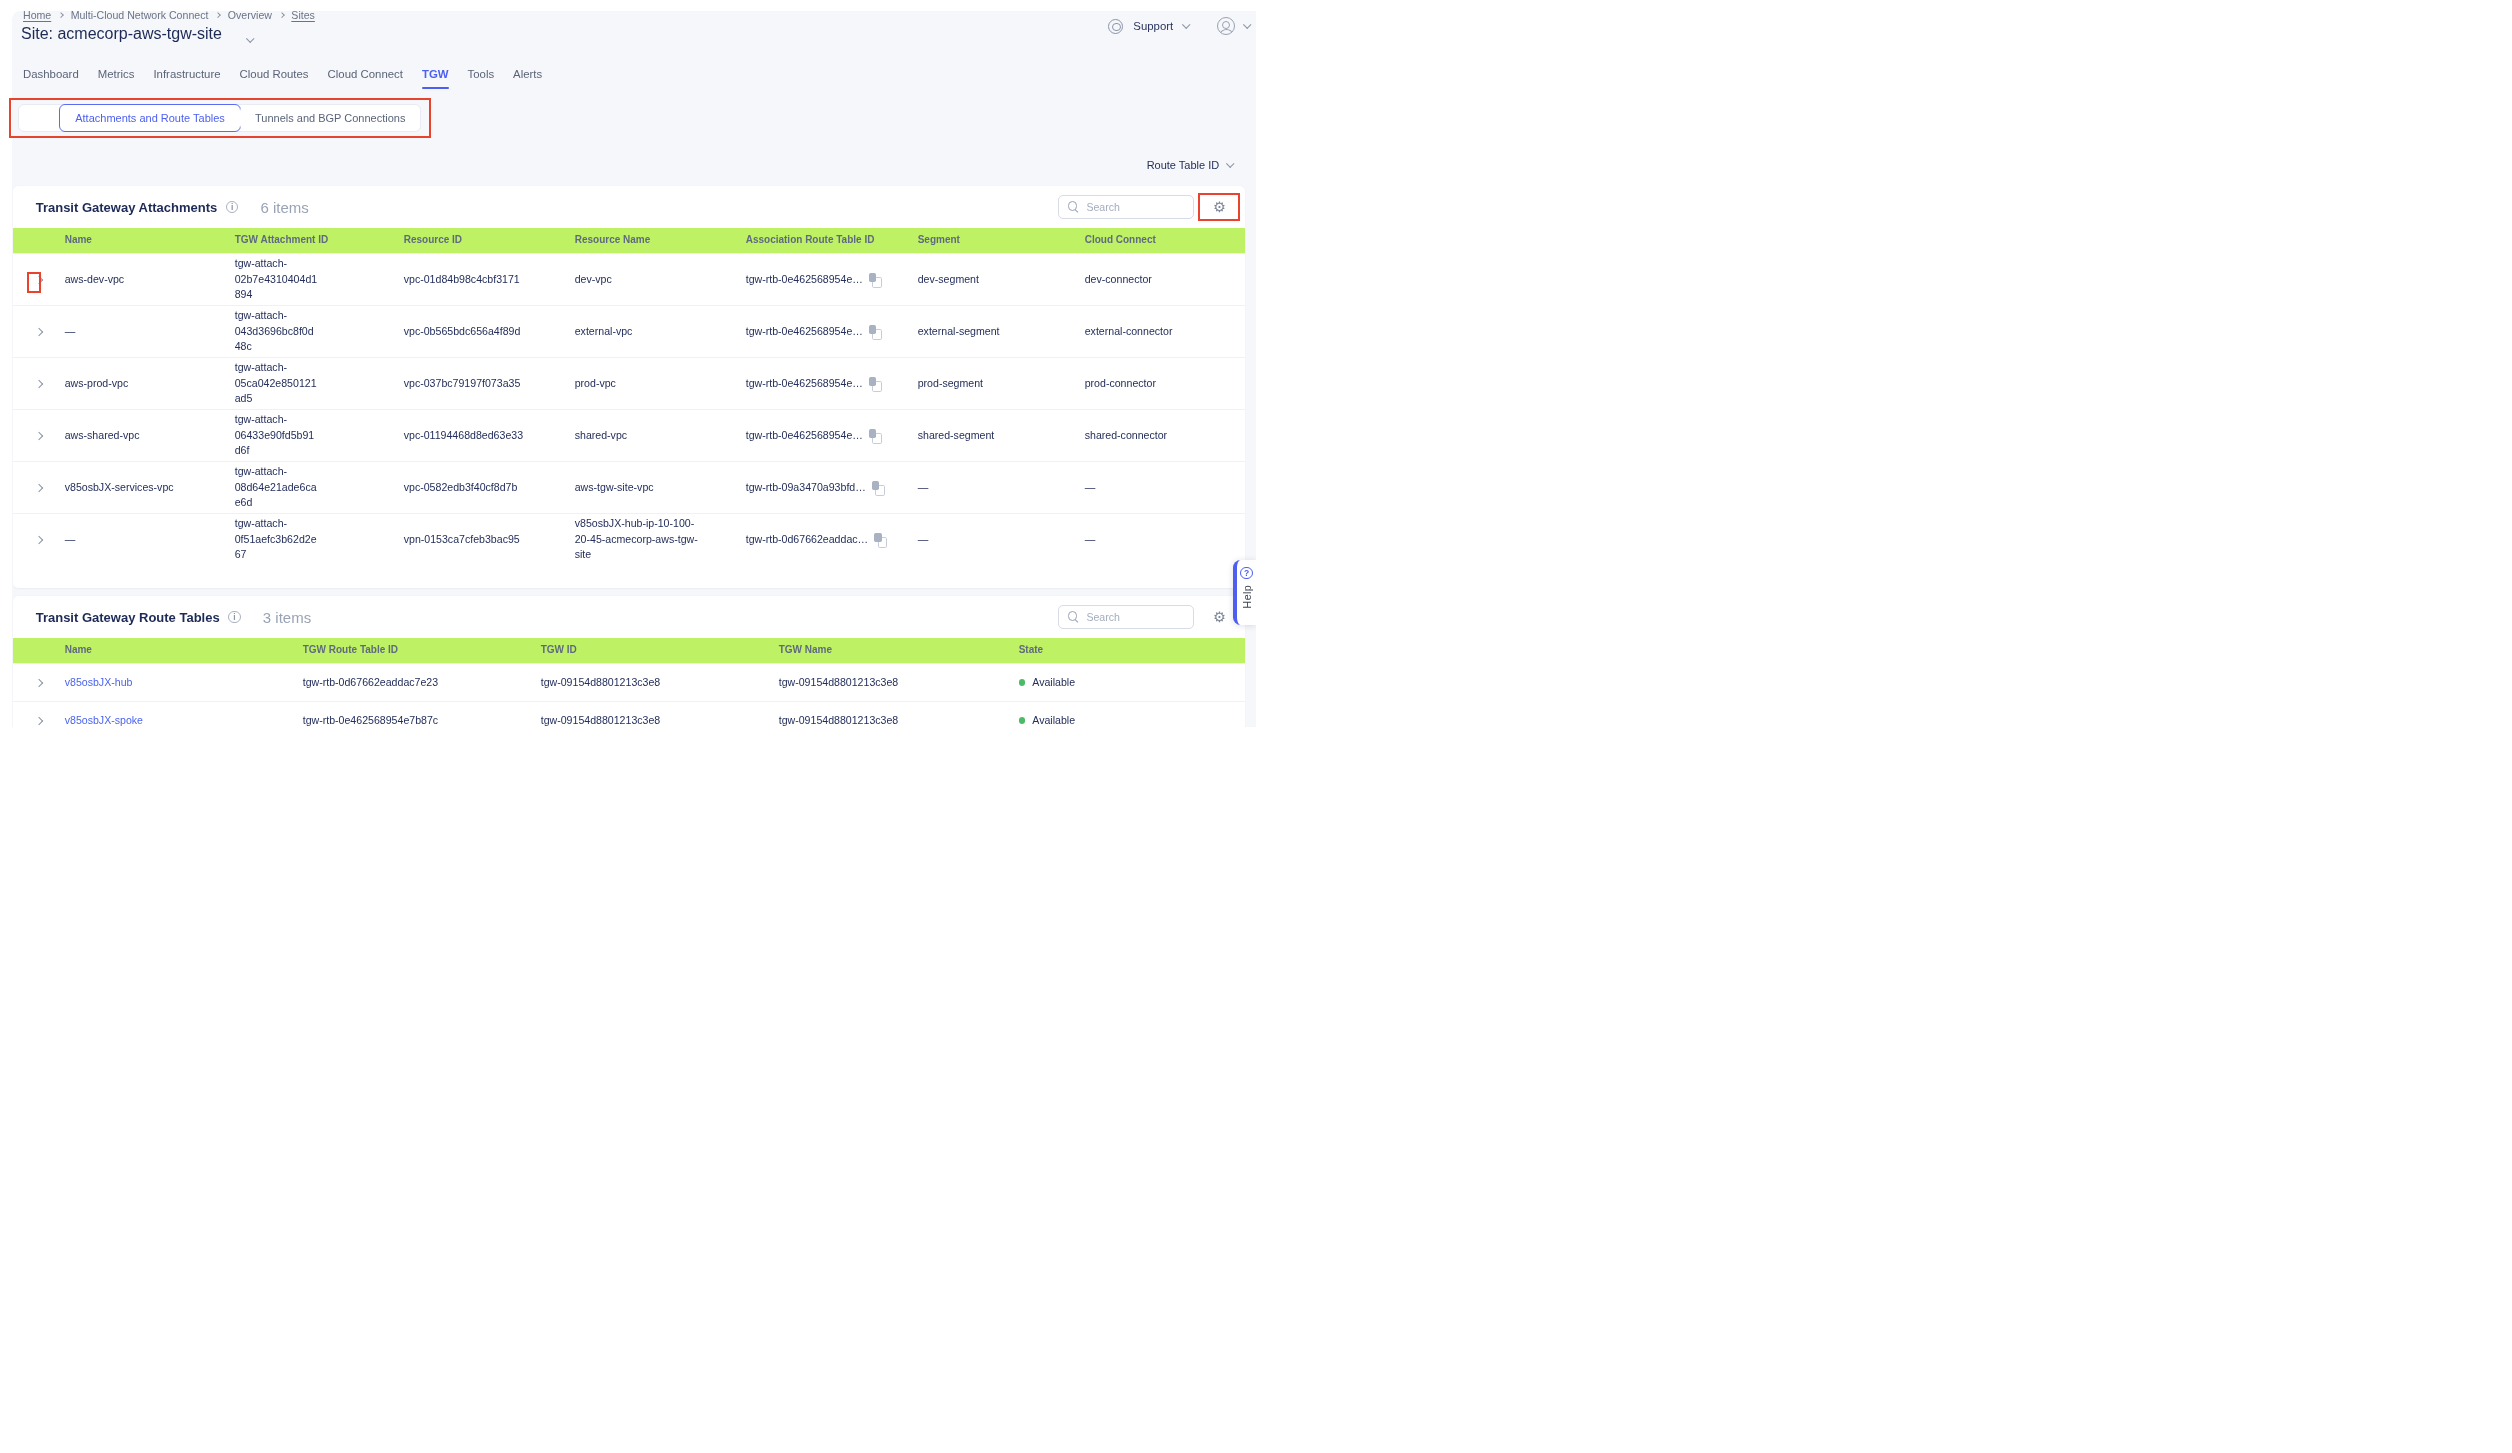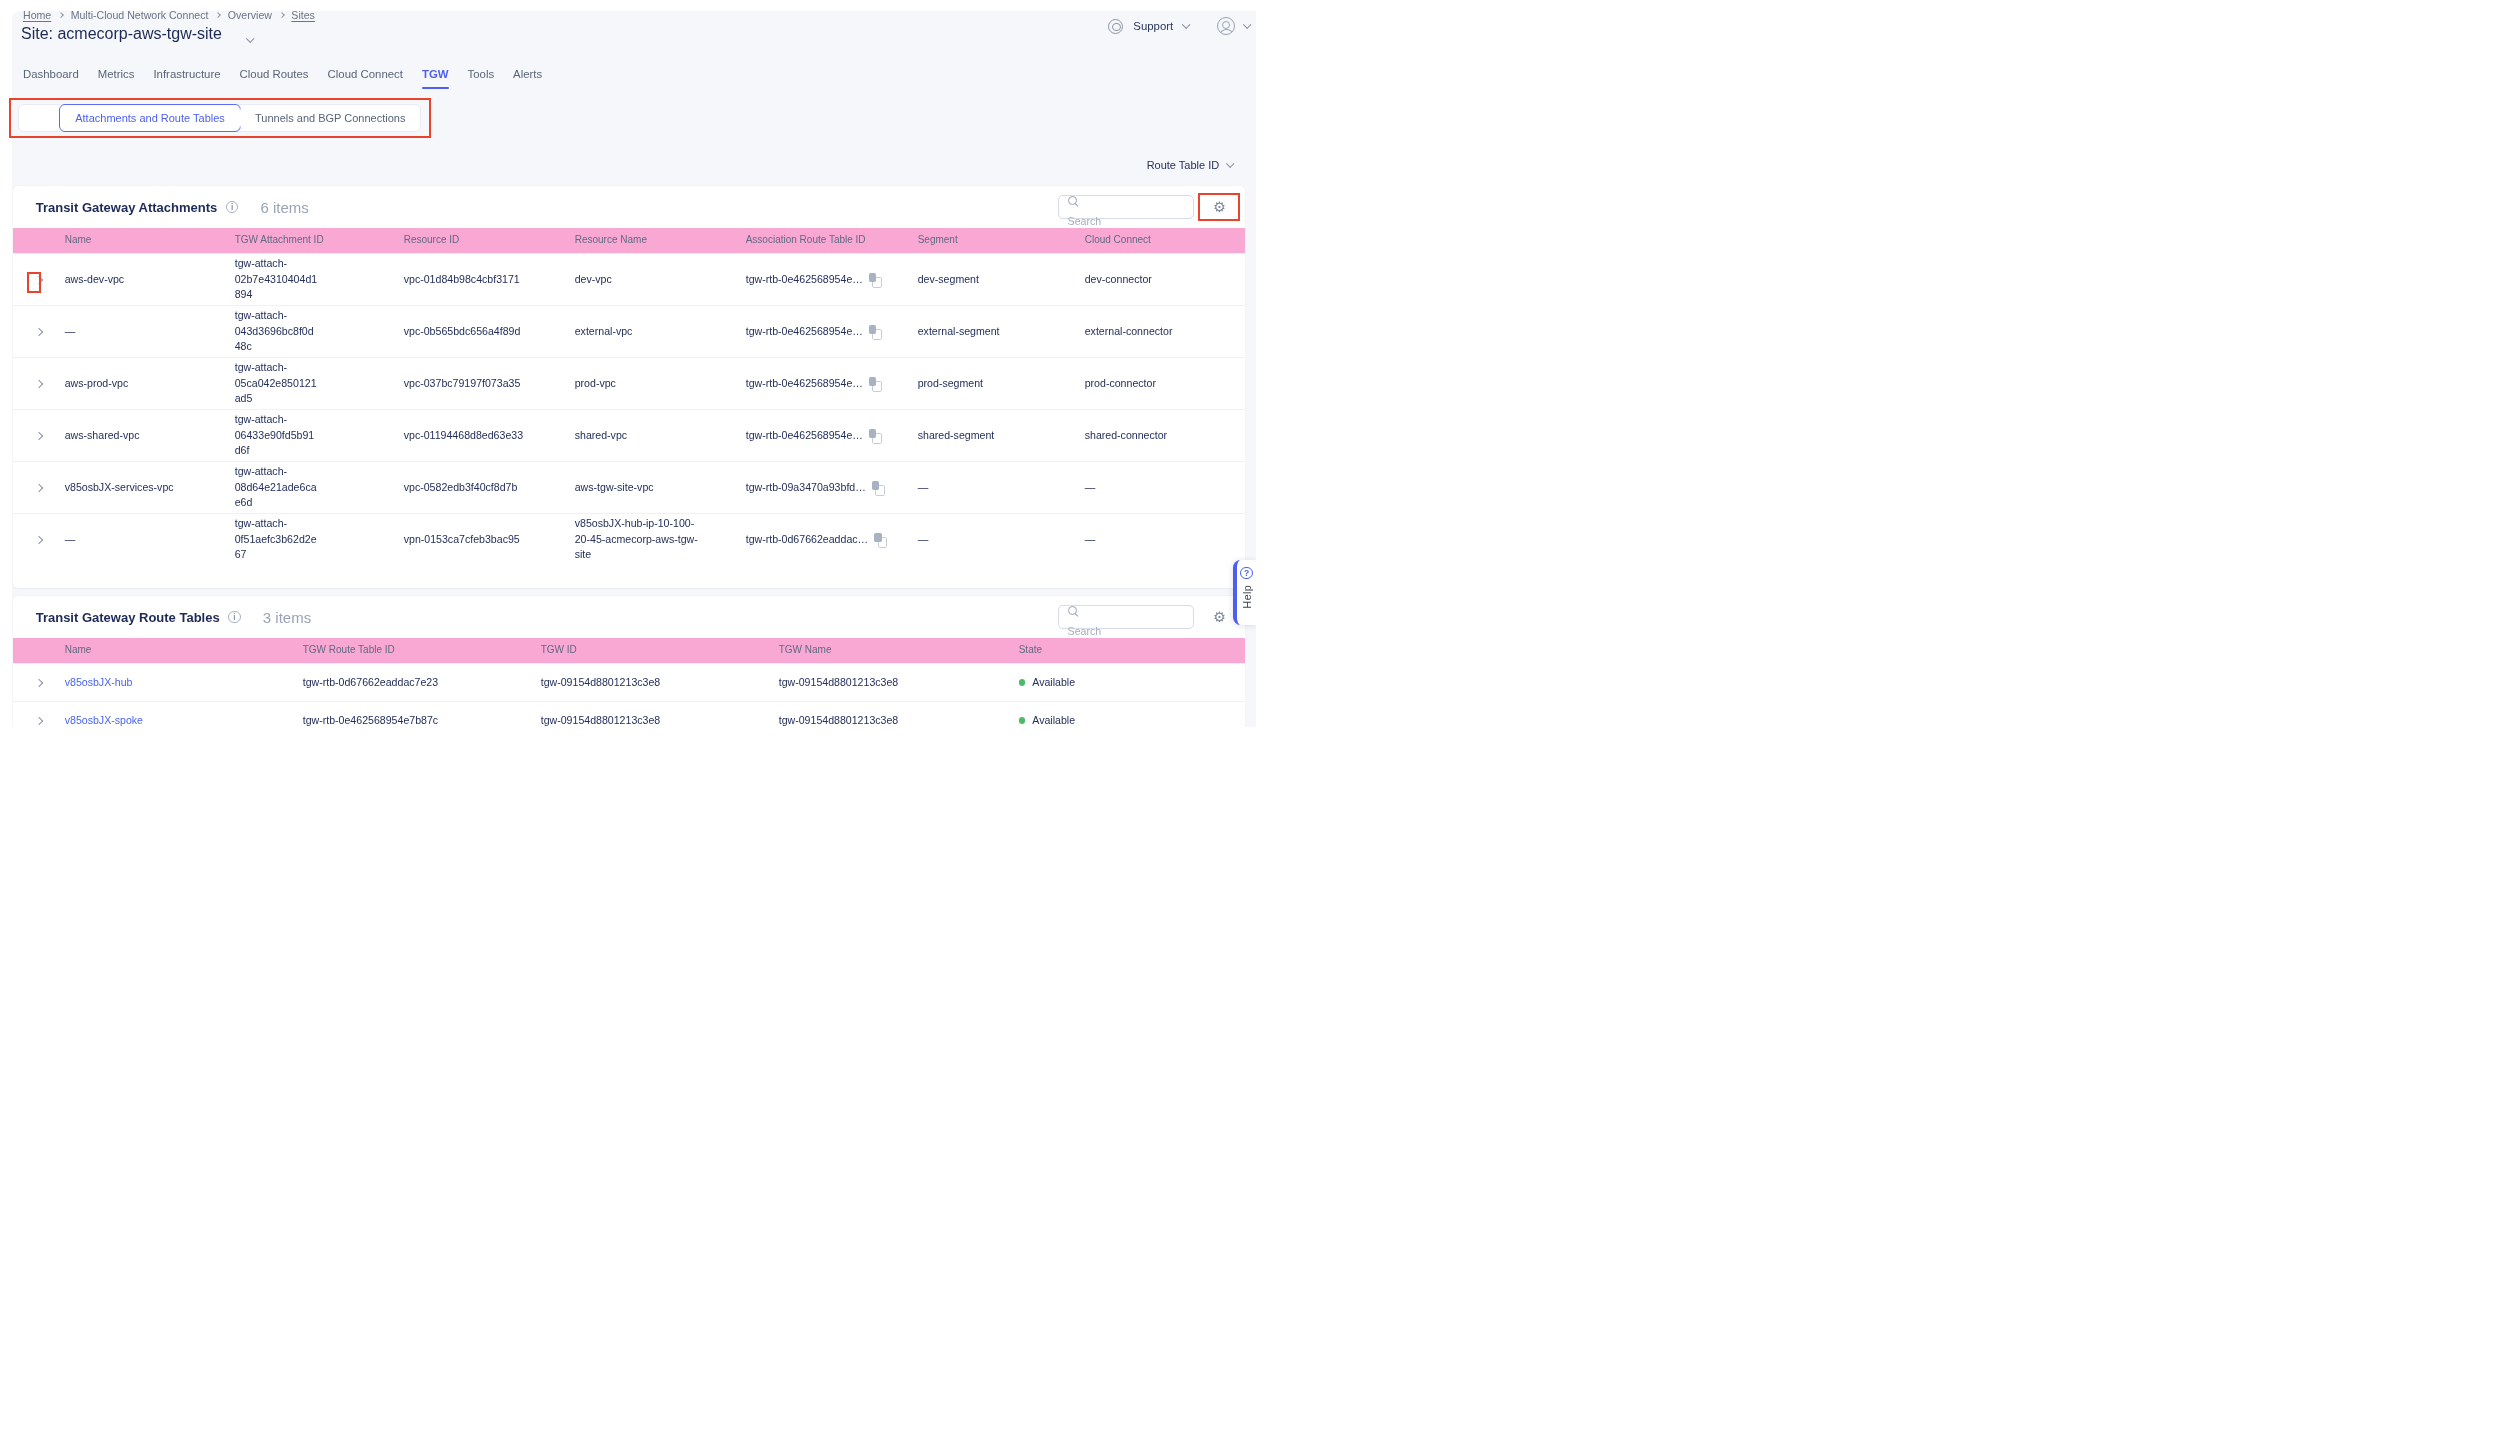--- a/index.html
+++ b/index.html
@@ -56,29 +56,29 @@
 
   .filter-rt { position:absolute; top:159px; right:24px; display:flex; align-items:center; gap:6.8px; font-size:11px; color:#25305c; z-index:2; cursor:pointer; }
 
   
   .card { position:absolute; left:12.7px; width:1232px; background:#fff; border-radius:5px; box-shadow:0 0.8px 1.7px rgba(20,30,80,.05); z-index:1; }
   .card-hdr { display:flex; align-items:center; height:42px; padding:0 6.8px 0 23px; }
   .card-hdr .ttl { font-size:13px; font-weight:600; color:#1d2a57; }
   .card-hdr .ic { margin-left:8.5px; }
   .card-hdr .count { margin-left:22px; font-size:15px; color:#9aa3b5; }
   .card-hdr .sp { flex:1; }
-  .searchbox { display:flex; align-items:flex-start; gap:6.8px; width:136px; height:24.5px; border:0.8px solid #d7dce6; border-radius:5px; padding:0 8.5px; background:#fff;flex-direction:column; }
+  .searchbox { display:flex; align-items:center; gap:6.8px; width:136px; height:24.5px; border:0.8px solid #d7dce6; border-radius:5px; padding:0 8.5px; background:#fff; }
   .searchbox input { border:none; outline:none; width:100%; font-size:10.6px; color:#2a3560; font-family:"Liberation Sans",sans-serif; background:transparent; }
   .searchbox input::placeholder { color:#a4adbe; }
   .gear-wrap { position:relative; width:37px; height:24.5px; display:flex; align-items:center; justify-content:center; margin-left:6.8px; cursor:pointer; }
 
   .thead, .trow { display:grid; align-items:center; }
   .t1 .thead, .t1 .trow { grid-template-columns:52px 170px 169px 171px 171px 172px 167px 1fr; }
   .t2 .thead, .t2 .trow { grid-template-columns:52px 238px 238px 238px 240px 1fr; }
-  .thead { height:25px; background:#f9a8d4; font-size:10px; font-weight:400; color:#5f6a80; }
+  .thead { height:25px; background:#bef264; font-size:10px; font-weight:700; color:#5f6a80; }
   .trow { border-top:0.8px solid #eef1f6; font-size:10.6px; color:#242f5b; }
   .t1 .trow { min-height:52px; }
   .t2 .trow { min-height:38px; }
   .trow:first-of-type { border-top:none; }
   .cell { padding-right:20px; line-height:1.45; }
   .cell.expander { position:relative; display:flex; justify-content:center; padding-right:0; cursor:pointer; }
   .cell.wrapid { max-width:103px; overflow-wrap:break-word; }
   .cell.wrapname { max-width:152px; overflow-wrap:break-word; }
   .cell.assoc { display:flex; align-items:center; gap:6px; }
   .cell.assoc span.val { white-space:nowrap; }

